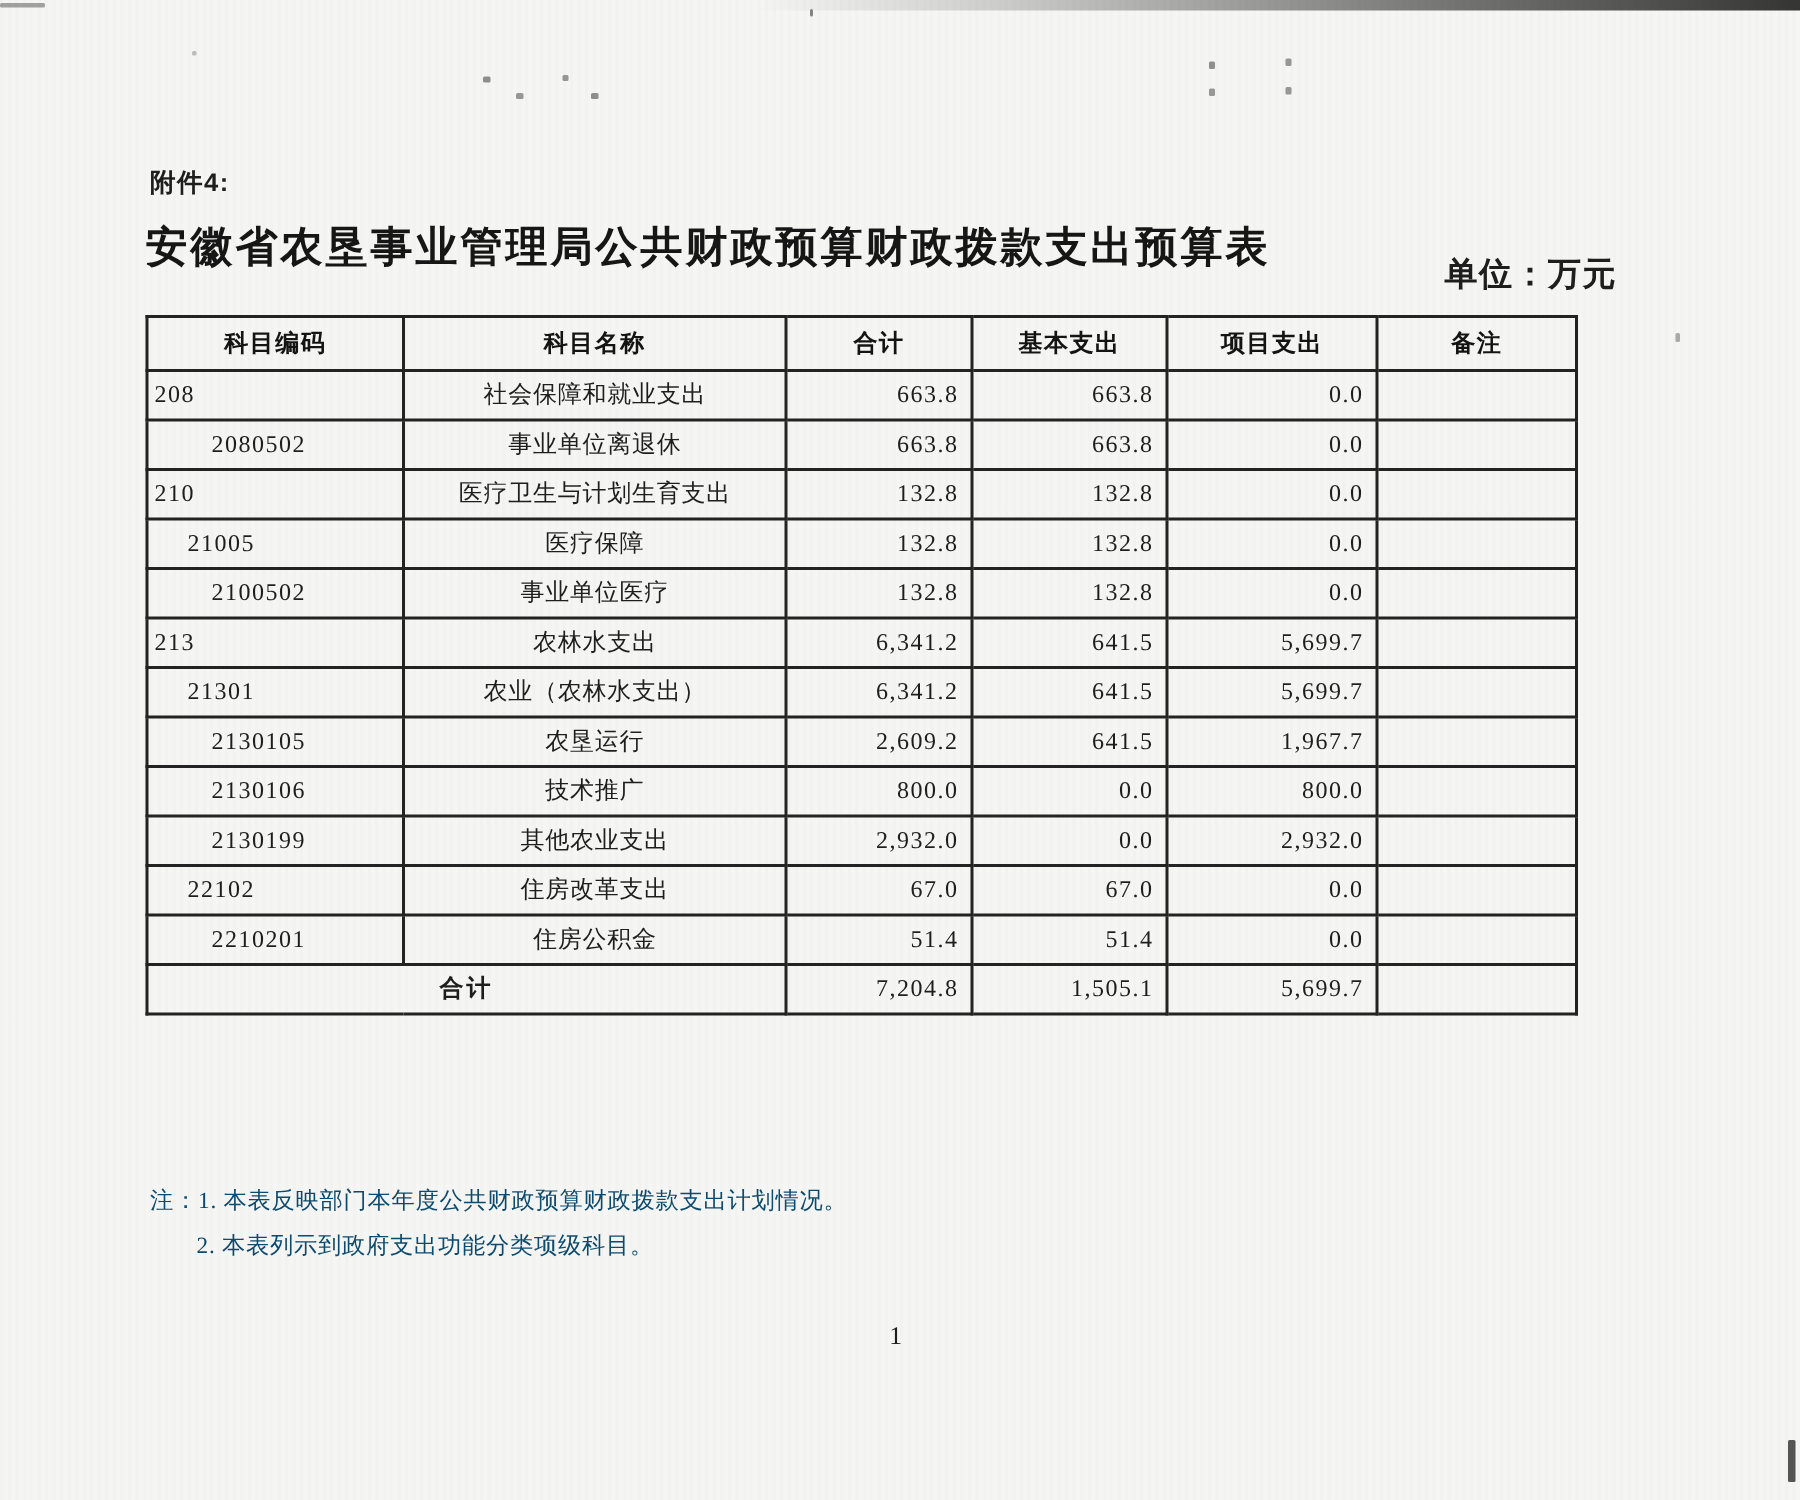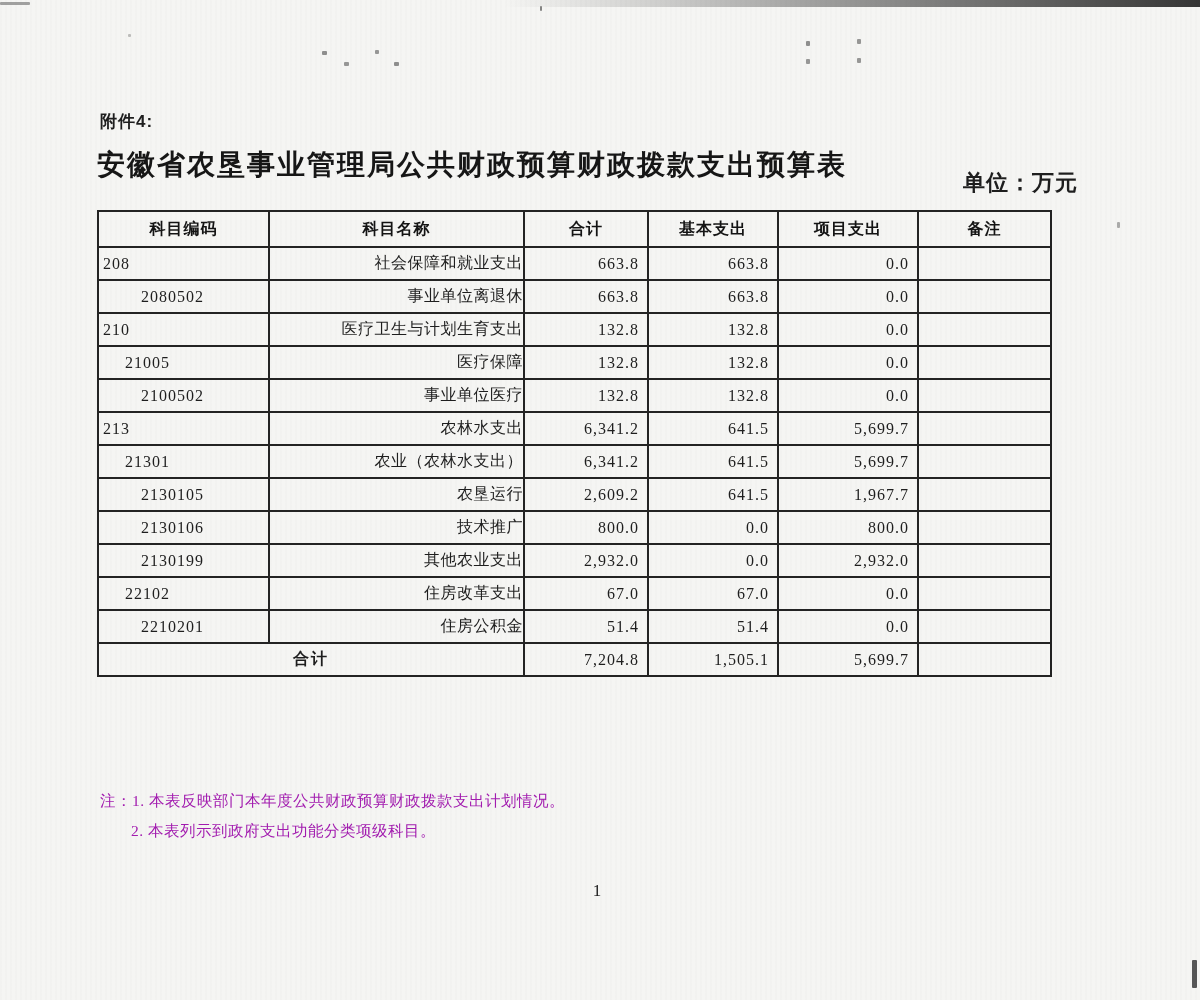--- a/index.html
+++ b/index.html
@@ -47,30 +47,30 @@
   table.budget thead th {
     height:36px;
     font-family:"Liberation Sans","DejaVu Sans",sans-serif;
     font-weight:bold; font-size:16px; text-align:center;
     letter-spacing:1px; color:#141414;
   }
   table.budget tbody td { height:33px; }
   td.code { text-align:left; padding-left:4px; letter-spacing:1px; }
   td.code.lvl1 { padding-left:26px; }
   td.code.lvl2 { padding-left:42px; }
-  td.name { text-align:right; padding-left:0; letter-spacing:0.5px; }
+  td.name { text-align:center; padding-left:0; letter-spacing:0.5px; }
   td.num  { text-align:right; padding-right:8px; letter-spacing:1px; }
   tr.total-row td { height:33px; }
   td.total-label {
     text-align:center; font-size:17px; letter-spacing:2px; font-weight:bold;
     font-family:"Liberation Sans","DejaVu Sans",sans-serif;
   }
   .notes {
     position:absolute; top:786px; left:100px;
-    font-size:15.5px; line-height:30px; letter-spacing:0.5px; color:#a21caf;
+    font-size:15.5px; line-height:30px; letter-spacing:0.5px; color:#0c4a6e;
   }
   .notes .line2 { padding-left:31px; }
   .page-number {
     position:absolute; top:881px; left:97px; width:1000px;
     text-align:center; font-size:17px;
   }
 </style>
 </head>
 <body>
 

